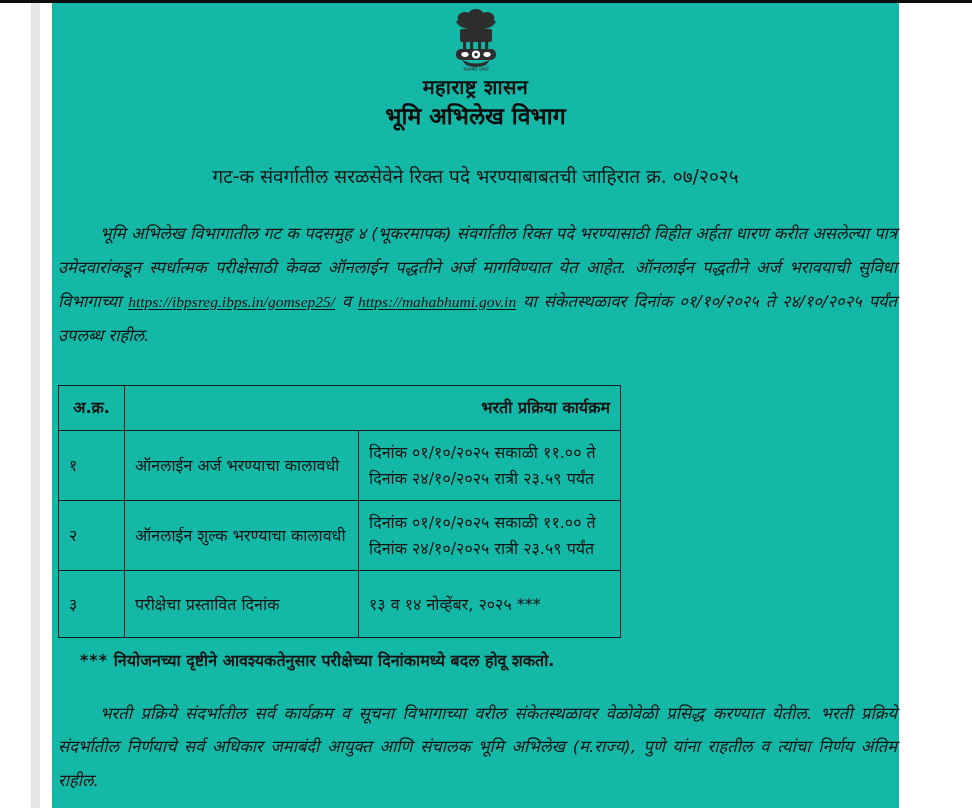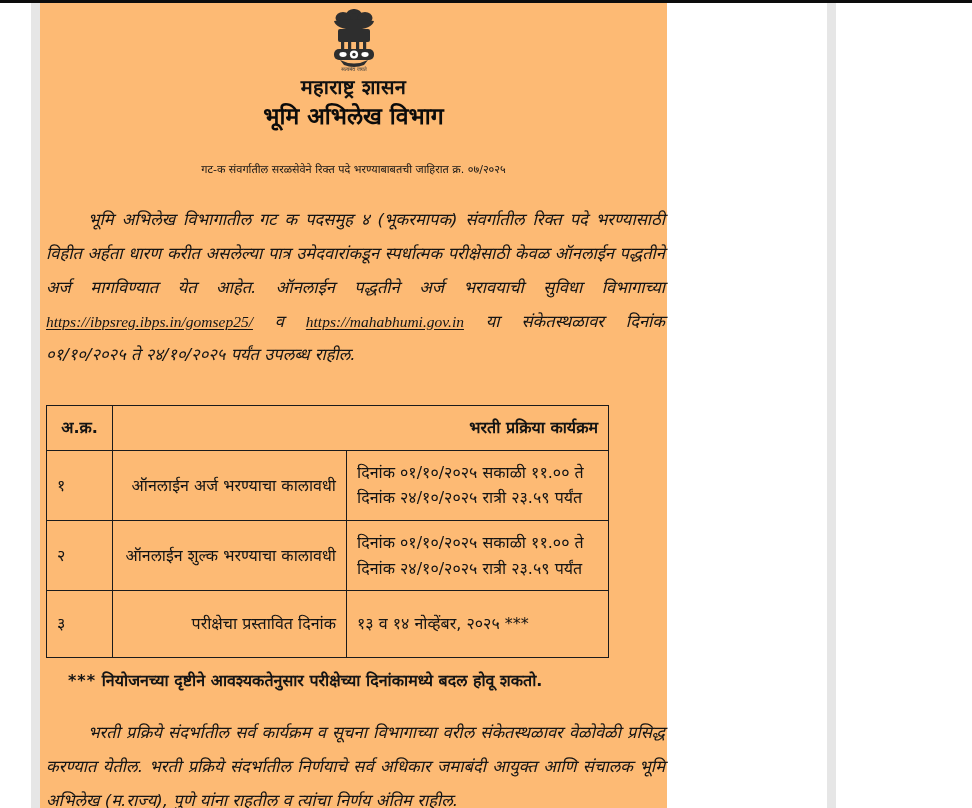--- a/index.html
+++ b/index.html
@@ -37,24 +37,24 @@
     height: 805px;
     background: #e6e6e6;
   }
   .page-edge.left  { left: 31px; }
   .page-edge.right { left: 827px; }
 
   
   #page {
     position: absolute;
     top: 3px;
-    left: 40px;
-    width: 627px;
+    left: 52px;
+    width: 847px;
     height: 805px;
-    background: #fdba74;
+    background: #14b8a6;
     box-sizing: border-box;
   }
 
   
   .header {
     text-align: center;
     padding-top: 4px;
   }
   .emblem {
     width: 64px;
@@ -74,21 +74,21 @@
     font-weight: 700;
     line-height: 1.3;
     margin-top: 2px;
     color: #0b0b0b;
   }
 
   
   .subtitle-block {
     margin-top: 28px;
     text-align: center;
-    font-size: 11px;
+    font-size: 19px;
     line-height: 1.75;
     color: #141414;
   }
 
   
   .para {
     margin: 0;
     padding: 0 2px 0 6px;
     font-size: 16.5px;
     line-height: 2.05;
@@ -126,21 +126,21 @@
     vertical-align: middle;
     padding: 9px 10px;
   }
   .col-sr   { width: 66px; }
   .col-desc { width: 234px; }
   .col-date { width: 262px; }
 
   td.sr   { text-align: left; padding-left: 12px; }
   td.head-sr { text-align: center; font-weight: 600; padding: 13px 6px; margin-left: 40px; }
   td.head-prog { text-align: right; font-weight: 700; padding: 13px 6px; }
-  td.desc { text-align: right; }
+  td.desc { text-align: left; }
   td.date { text-align: left; }
   .row-tall td { height: 48px; }
 
   
   .footnote {
     margin: 9px 0 8px 0;
     padding-left: 28px;
     font-size: 16px;
     line-height: 1.7;
     font-weight: 600;

